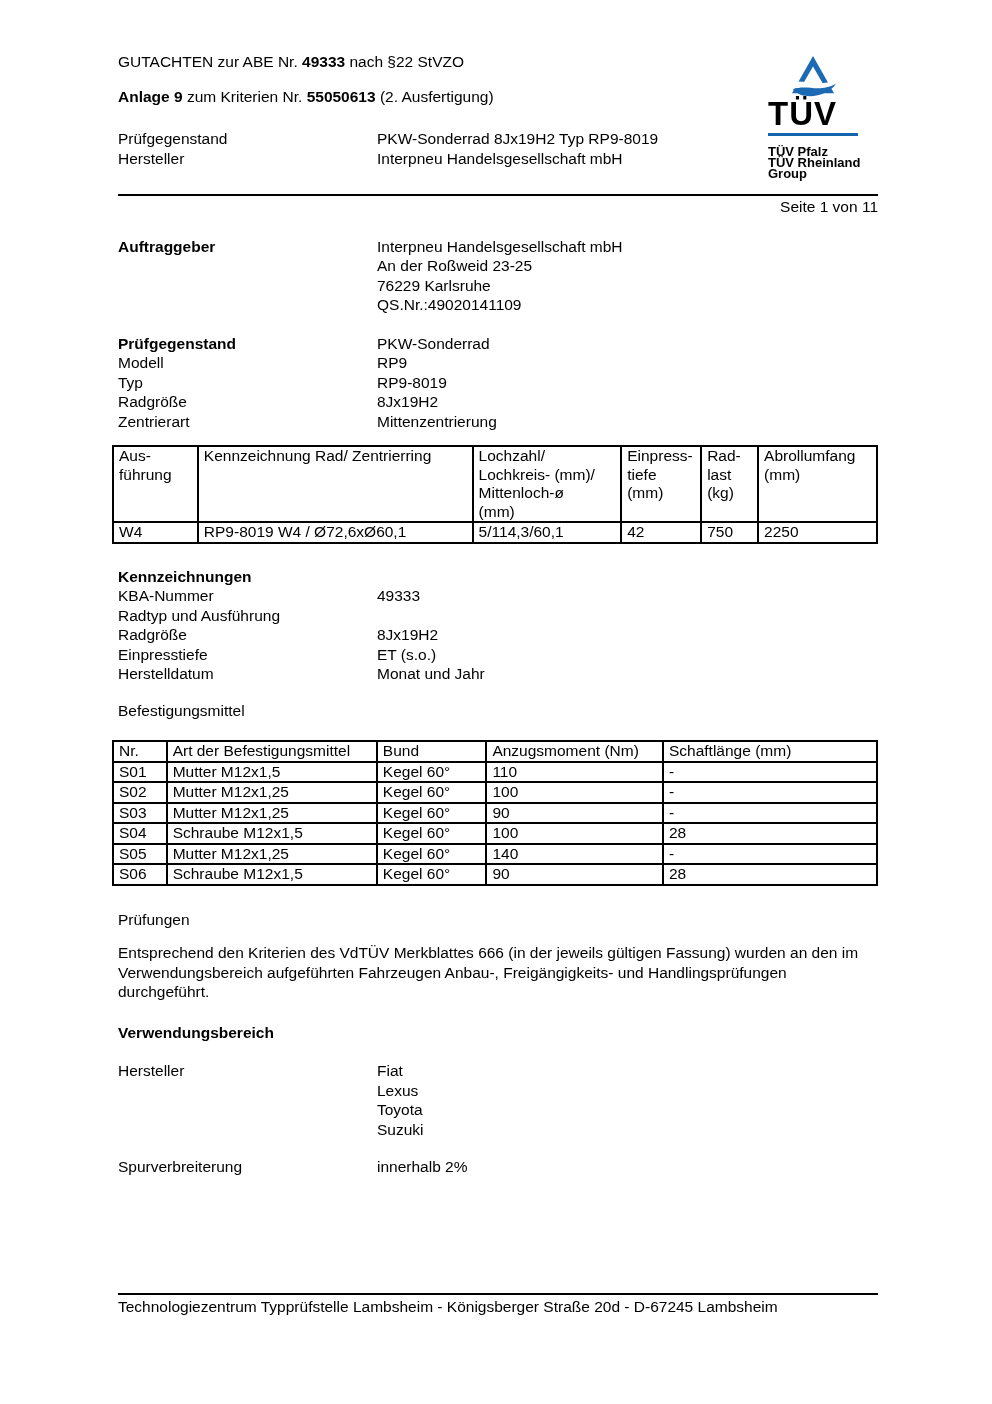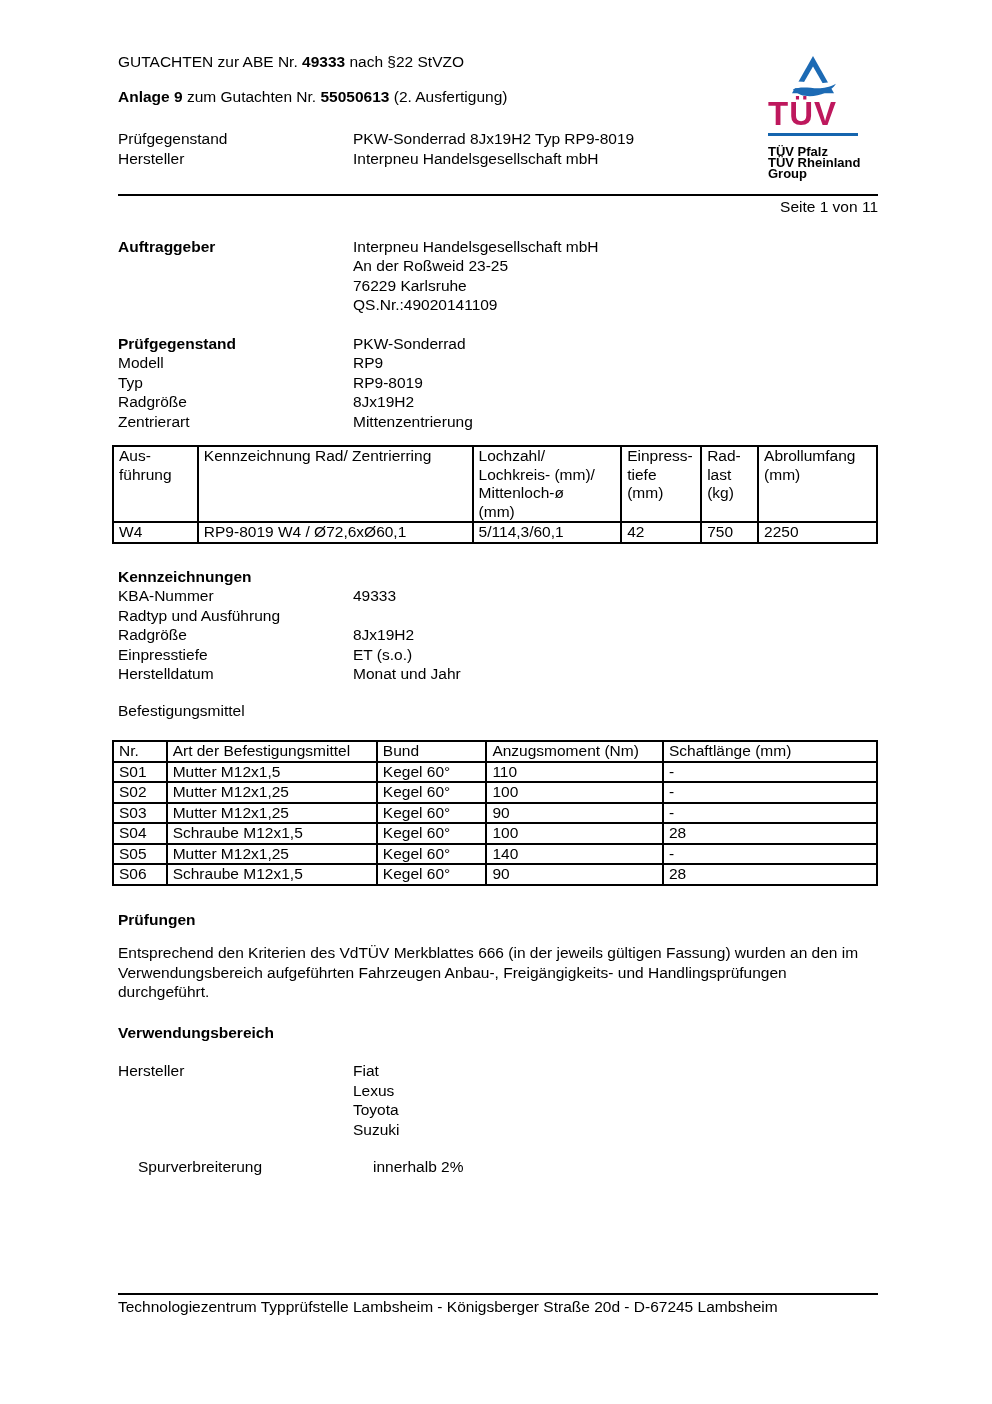--- a/index.html
+++ b/index.html
@@ -12,44 +12,44 @@
     font-size:15.5px;
     line-height:19.5px;
     box-sizing:border-box;
     padding:0 114px 0 118px;
     overflow:hidden;
   }
   .b{font-weight:bold;}
   .l1{margin-top:52px;}
   .l2{margin-top:15px;}
   .header-kv{margin-top:23px;}
-  .kvrow{display:flex;}
+  .kvrow{display:flex;gap:24px;}
   .kvrow .kl{width:235px;flex:0 0 235px;}
   .kvrow .kv{flex:1;}
   .rule{border-top:2px solid #000;margin-top:26px;}
   .page-num{text-align:right;margin-top:1px;}
   .sec-auftraggeber{margin-top:20px;}
   .sec-pruefgegenstand{margin-top:19px;}
   table{border-collapse:collapse;table-layout:fixed;margin-left:-6px;padding-left:39px;}
   td{border:2px solid #000;padding:0 5px;line-height:18.5px;vertical-align:top;
      overflow:hidden;white-space:pre-line;}
   .t1{margin-top:14px;}
   .t1 td.hd{height:74px;}
   .t2{margin-top:20px;}
   .heading{margin-top:23px;font-weight:bold;}
   .heading-befestigung{margin-top:17px;font-weight:normal;}
-  .heading-pruefungen{margin-top:24px;font-weight:bold;}
+  .heading-pruefungen{margin-top:24px;font-weight:normal;}
   .heading-verwendung{margin-top:21px;font-weight:bold;}
   .para{margin-top:14px;}
   .kv-hersteller{margin-top:19px;}
-  .kv-spur{margin-top:18px;margin-left:20px;}
+  .kv-spur{margin-top:18px;}
   
   .logo{position:absolute;left:768px;top:55px;width:118px;}
   .logo-tri{display:block;margin-left:21px;}
-  .logo-word{font-size:33px;line-height:30px;font-weight:bold;letter-spacing:1px;margin-top:0;color:#be185d;}
+  .logo-word{font-size:33px;line-height:30px;font-weight:bold;letter-spacing:1px;margin-top:0;color:#000000;}
   .logo-line{display:block;margin-top:4px;}
   .logo-sub{margin-top:10px;font-size:13px;line-height:11px;font-weight:bold;}
   
   .footer{position:absolute;left:118px;right:114px;top:1293px;}
   .footer-rule{border-top:2px solid #000;}
   .footer-text{margin-top:2px;}
 </style>
 </head>
 <body>
 
@@ -67,21 +67,21 @@
       <rect x="0" y="0" width="90" height="3" fill="#1565ae"></rect>
     </svg>
     <div class="logo-sub">
       <div>TÜV Pfalz</div>
       <div>TÜV Rheinland Group</div>
     </div>
   </div>
 
   <div class="l1"><span>GUTACHTEN zur ABE Nr. </span><span class="b">49333</span><span> nach §22 StVZO</span></div>
 
-  <div class="l2"><span class="b">Anlage 9</span><span> zum Gutachten Nr. </span><span class="b">55050613</span><span> (2. Ausfertigung)</span></div>
+  <div class="l2"><span class="b">Anlage 9</span><span> zum Kriterien Nr. </span><span class="b">55050613</span><span> (2. Ausfertigung)</span></div>
 
   <div class="header-kv">
     <div class="kvrow">
       <div class="kl">Prüfgegenstand</div>
       <div class="kv">PKW-Sonderrad 8Jx19H2 Typ RP9-8019</div>
     </div>
     <div class="kvrow">
       <div class="kl">Hersteller</div>
       <div class="kv">Interpneu Handelsgesellschaft mbH</div>
     </div>

